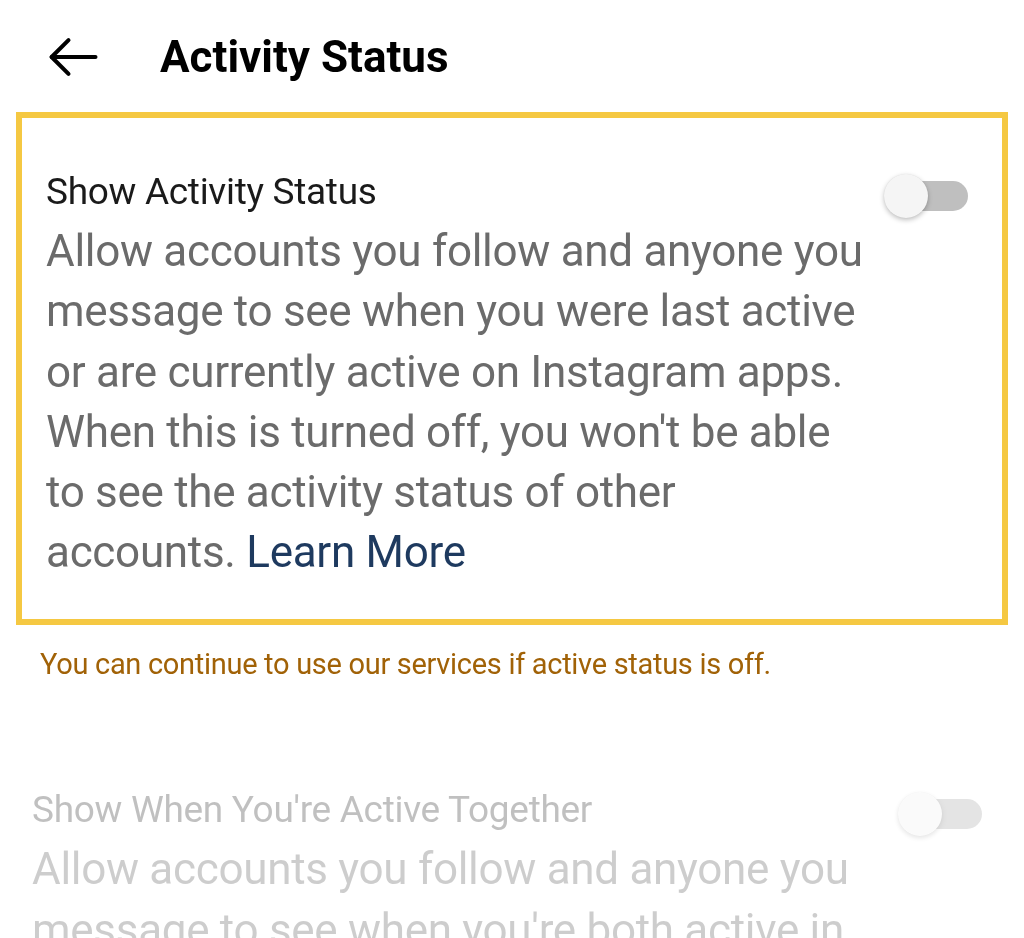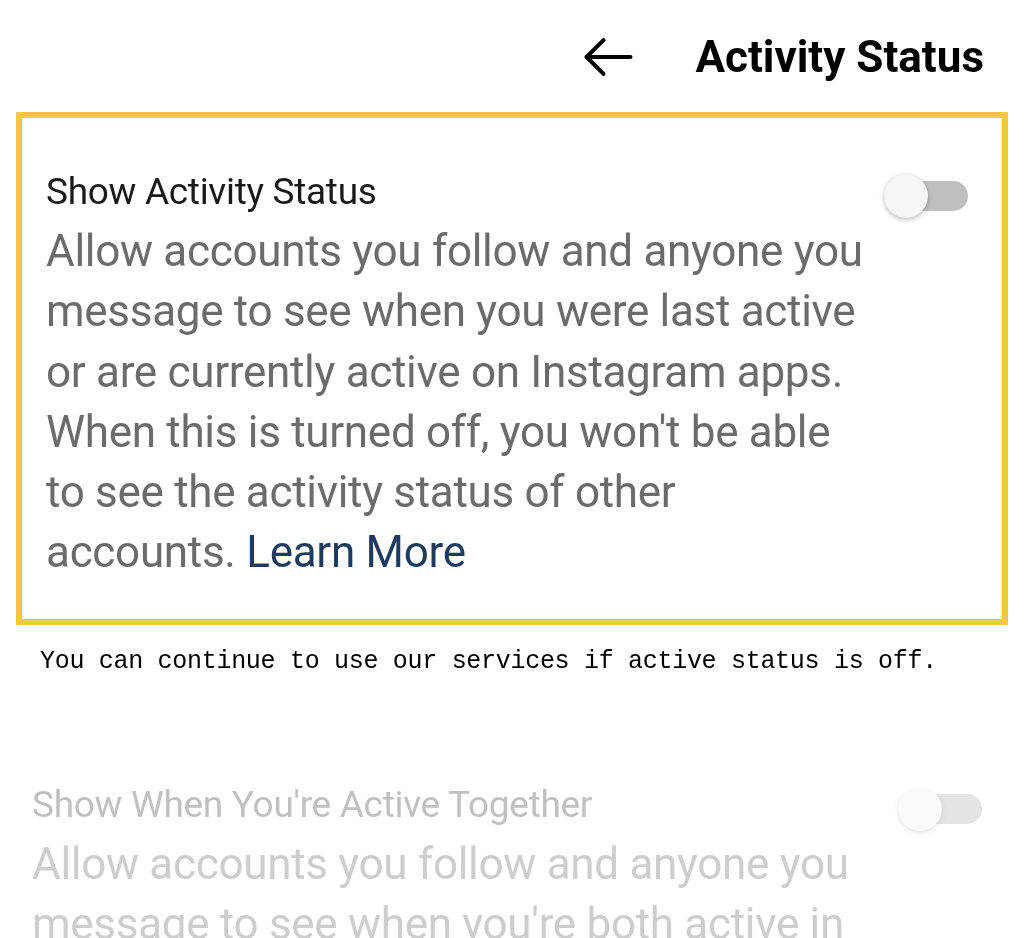--- a/index.html
+++ b/index.html
@@ -14,21 +14,20 @@
       width: 1024px;
       height: 938px;
       overflow: hidden;
     }
     
     .header {
       display: flex;
       align-items: center;
       padding: 30px 40px 20px 46px;
       gap: 60px;
-      justify-content: flex-end;
     }
     
     .back-icon {
       width: 54px;
       height: 54px;
       cursor: pointer;
       flex-shrink: 0;
     }
     
     .back-icon svg {
@@ -107,25 +106,24 @@
       background: #f5f5f5;
       border-radius: 50%;
       box-shadow: 0 2px 5px rgba(0,0,0,0.25), 0 0 1px rgba(0,0,0,0.1);
     }
     
     .below-box {
       padding: 20px 40px 0 40px;
     }
     
     .secondary-text {
-      font-size: 25px;
+      font-size: 29px;
       line-height: 1.37;
-      color: #000000;
+      color: #a16207;
       letter-spacing: -0.3px;
-      font-family: Liberation Mono, monospace;
     }
     
     .disabled-section {
       margin-top: 104px;
       padding: 0 32px;
       opacity: 0.42;
     }
     
     .disabled-section .setting-title {
       color: #6b6b6b;

